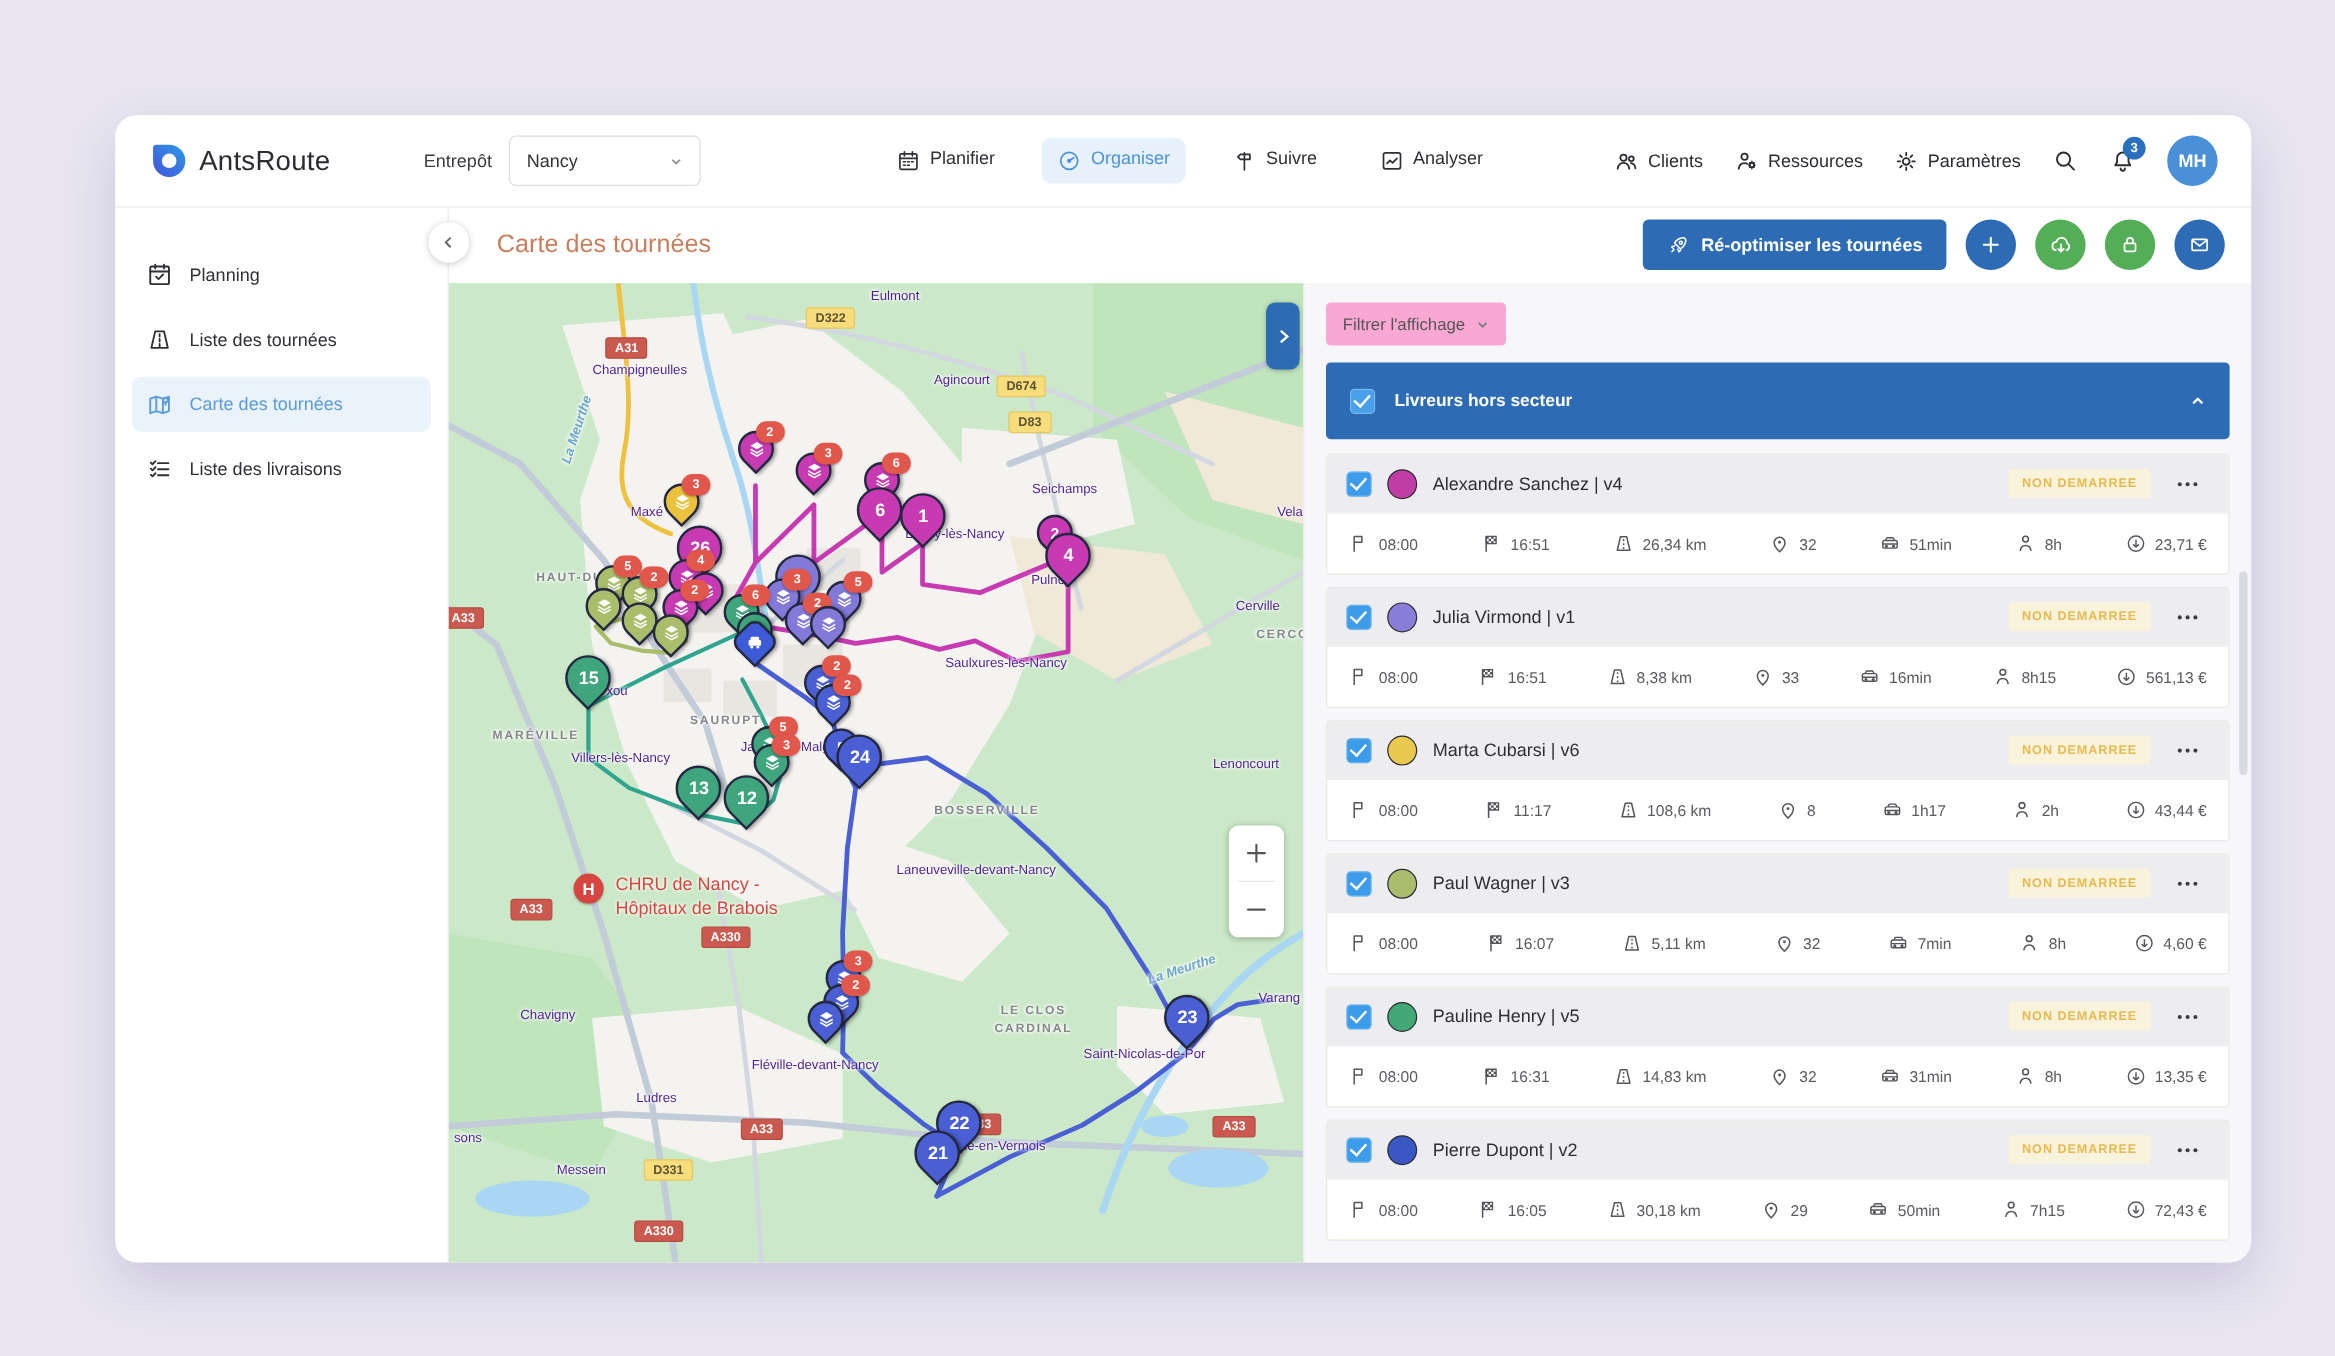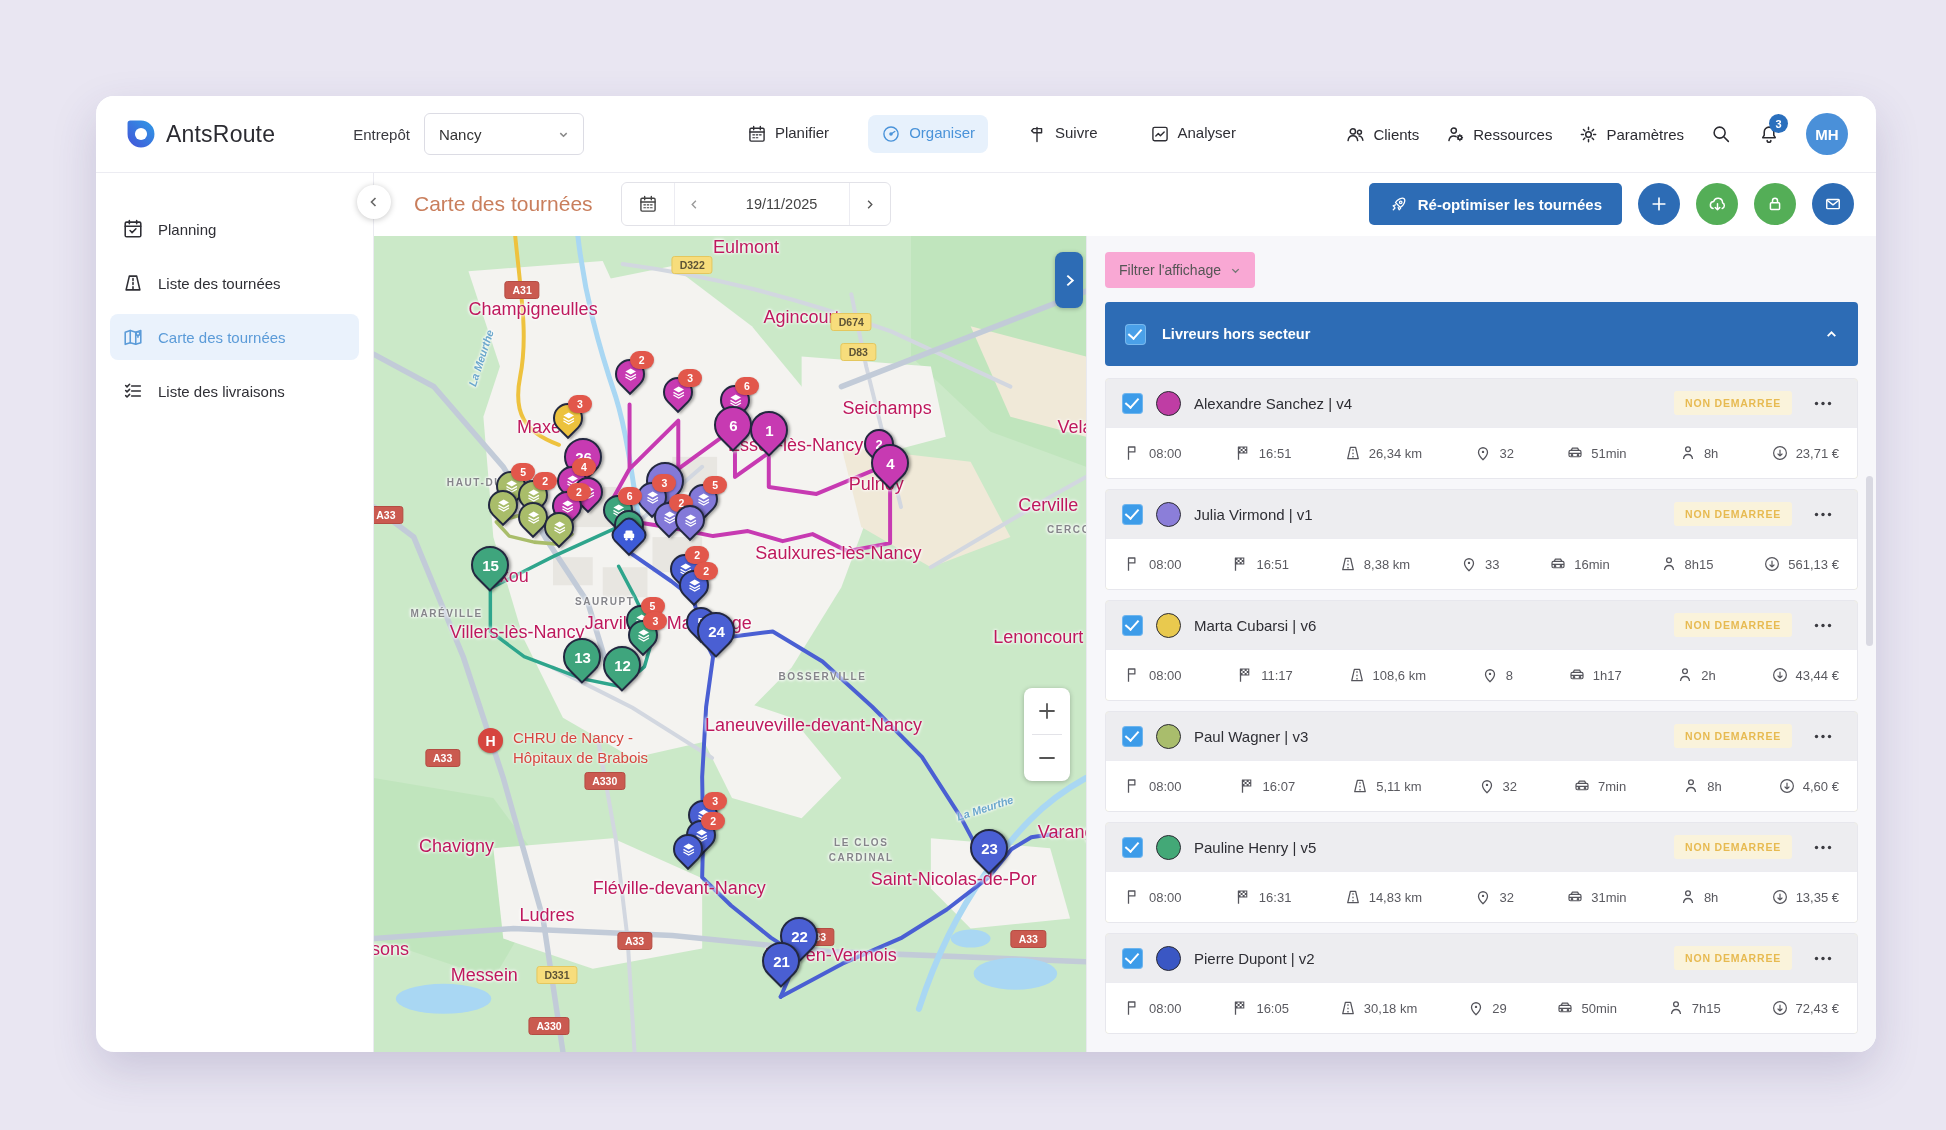--- a/index.html
+++ b/index.html
@@ -38,21 +38,21 @@
   .date-cal{width:52px;border-right:1px solid #ececf2}
   .date-prev{width:40px;color:#999}
   .date-text{width:134px;font-size:14.5px;justify-content:center}
   .date-next{width:40px;border-left:1px solid #ececf2;color:#555}
   .toolbar-actions{margin-left:auto;display:flex;align-items:center;gap:16px}
   .optimize-btn{display:flex;align-items:center;gap:10px;background:#2d6cb5;color:#fff;font-weight:bold;font-size:15px;height:42px;padding:0 20px;border-radius:5px;cursor:pointer}
   .circle-btn{width:42px;height:42px;border-radius:50%;display:flex;align-items:center;justify-content:center;cursor:pointer;color:#fff}
   .circle-btn.blue{background:#2d6cb5}.circle-btn.green{background:#54ae57}
   
   .map-wrap{width:712px;position:relative;background:#cbe9c8;overflow:hidden}
-  .map-label{position:absolute;transform:translate(-50%,-50%);color:#be185d;font-size:18px;white-space:nowrap;text-shadow:0 0 3px #fff,0 0 3px #fff,0 0 4px #fff;pointer-events:none}
+  .map-label{position:absolute;transform:translate(-50%,-50%);color:#4c1d95;font-size:11px;white-space:nowrap;text-shadow:0 0 3px #fff,0 0 3px #fff,0 0 4px #fff;pointer-events:none}
   .map-label.district{font-size:10px;letter-spacing:1.6px;color:#85858a;font-weight:bold}
   .map-label.district2{font-size:10px;letter-spacing:1.6px;color:#85858a;font-weight:bold;white-space:pre;text-align:center;line-height:1.5}
   .map-label.river{font-size:11px;font-style:italic;color:#6ba7cc;font-weight:bold}
   .road-badge{position:absolute;transform:translate(-50%,-50%);font-size:10.5px;font-weight:bold;padding:2px 7px;border-radius:3px;pointer-events:none}
   .road-badge.red{background:#ca5a50;color:#fff;border:1px solid #b44c43}
   .road-badge.yellow{background:#f7dd7c;color:#5d5336;border:1px solid #e4c75e}
   .marker{position:absolute;transform:translate(-50%,-100%)}
   .pin{position:relative;width:30px;height:30px;border-radius:50% 50% 50% 0;transform:rotate(-45deg);border:2px solid #232840;box-shadow:1px 2px 3px rgba(0,0,0,.35);display:flex;align-items:center;justify-content:center;box-sizing:border-box}
   .pin>span{transform:rotate(45deg);color:#fff;font-weight:bold;font-size:13px}
   .pin>svg{transform:rotate(45deg)}
@@ -223,40 +223,20 @@
     </div>
 
     <div class="content">
       <div class="toolbar">
         <div class="collapse-btn">
           <svg width="12" height="12" viewBox="0 0 12 12">
               <path d="M7.5 2L3.5 6l4 4" fill="none" stroke="#666" stroke-width="1.6"></path>
             </svg>
         </div>
         <div class="page-title">Carte des tournées</div>
-        <div class="date-group">
-          <div class="date-seg date-cal">
-            <svg class="ico" width="20" height="20" viewBox="0 0 24 24">
-                <rect x="3.5" y="5" width="17" height="15.5" rx="1.5"></rect>
-                <path d="M3.5 9.5h17M8 3v4M16 3v4"></path>
-                <path d="M7 13h2M11 13h2M15 13h2M7 16.5h2M11 16.5h2M15 16.5h2" stroke-width="1.3"></path>
-              </svg>
-          </div>
-          <div class="date-seg date-prev">
-            <svg width="11" height="11" viewBox="0 0 12 12">
-                <path d="M7.5 2L3.5 6l4 4" fill="none" stroke="#999" stroke-width="1.5"></path>
-              </svg>
-          </div>
-          <div class="date-seg date-text">19/11/2025</div>
-          <div class="date-seg date-next">
-            <svg width="11" height="11" viewBox="0 0 12 12">
-                <path d="M4.5 2l4 4-4 4" fill="none" stroke="#555" stroke-width="1.5"></path>
-              </svg>
-          </div>
-        </div>
         <div class="toolbar-actions">
           <div class="optimize-btn">
             <svg width="19" height="19" viewBox="0 0 24 24">
                 <g fill="none" stroke="#fff" stroke-width="1.6" stroke-linecap="round" stroke-linejoin="round">
                   <path d="M13.5 4.8c2.3-1 4.6-1.1 5.7-.1 1 1.1.9 3.4-.1 5.7-1 2.3-2.8 4.3-4.7 5.3l-3.1-3.1-3.1-3.1c1-1.9 3-3.7 5.3-4.7z"></path>
                   <circle cx="14.8" cy="9.2" r="1.6"></circle>
                   <path d="M8.3 12.4L5.2 13.6l1.9 1.9M11.6 15.7l1.2 3.1 1.9-1.9M7.6 16.4l-2.2 2.2"></path>
                 </g>
               </svg>
             <span>Ré-optimiser les tournées</span>

